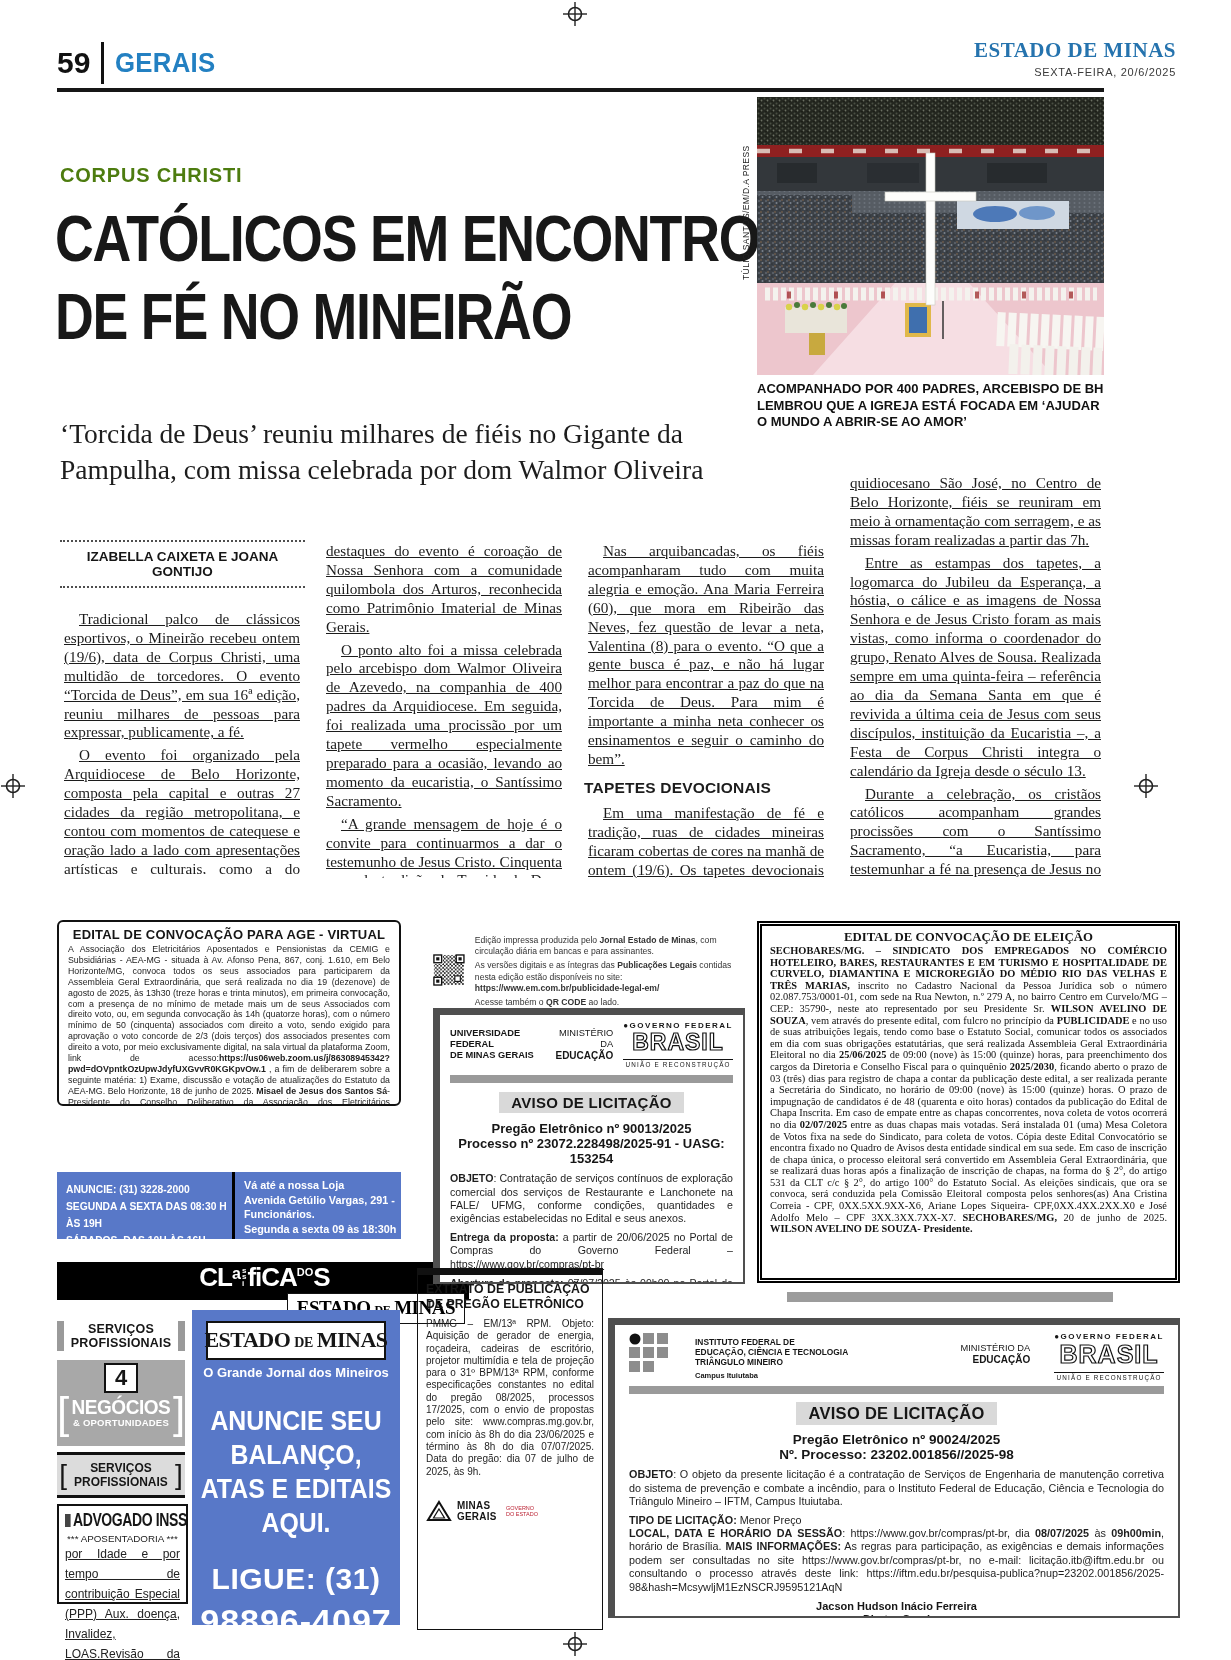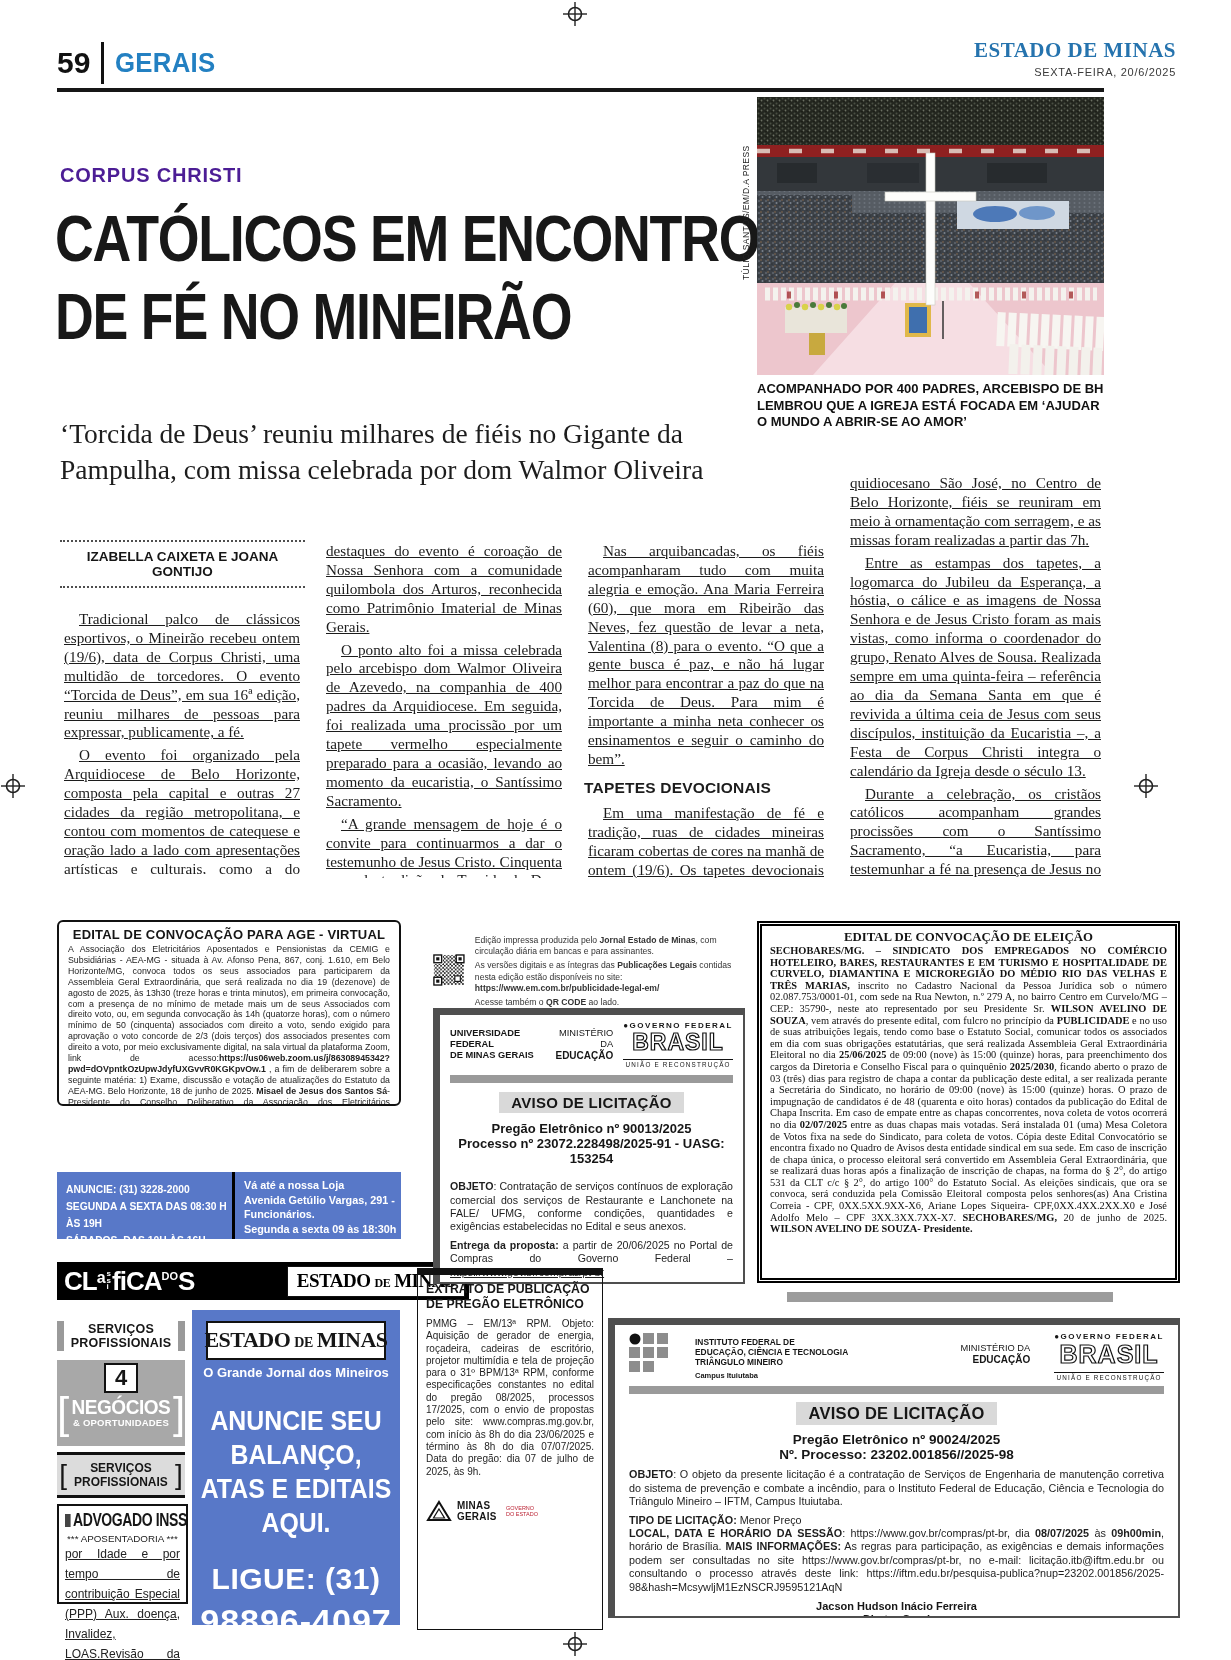--- a/index.html
+++ b/index.html
@@ -14,21 +14,21 @@
   #section-name{font:bold 28px "Liberation Sans",sans-serif;color:#2380c2;letter-spacing:.3px;transform:scaleX(.92);transform-origin:left;}
   #hdr-right{right:55px;top:38px;text-align:right;}
   #masthead{font-family:"Liberation Serif",serif;font-weight:bold;font-size:21px;color:#2573ae;letter-spacing:.5px;}
   #dateline{font-family:"Liberation Sans",sans-serif;font-size:11px;color:#3a3a3a;letter-spacing:.7px;margin-top:3px;}
   #toprule{left:57px;top:88px;width:1047px;height:4px;background:#161616;}
 
   
   .regmark{width:24px;height:24px;}
 
   
-  #kicker{left:60px;top:164px;font:bold 20px "Liberation Sans",sans-serif;color:#4c1d95;letter-spacing:.8px;}
+  #kicker{left:60px;top:164px;font:bold 20px "Liberation Sans",sans-serif;color:#4d7c0f;letter-spacing:.8px;}
   #headline{left:55px;top:200px;width:860px;font:bold 64px "Liberation Sans",sans-serif;
             color:#181818;line-height:78px;letter-spacing:-1.5px;transform:scaleX(.84);transform-origin:left top;}
   #deck{left:60px;top:416px;width:710px;font-size:27.5px;line-height:36px;color:#1d1d1d;}
   #byline{left:60px;top:540px;width:245px;text-align:center;font:bold 13.5px "Liberation Sans",sans-serif;
           border-top:2px dotted #4e4e4e;border-bottom:2px dotted #4e4e4e;padding:7px 0;}
 
   .col{position:absolute;width:244px;font-size:15.2px;line-height:18.9px;text-align:justify;color:#1c1c1c;overflow:hidden;}
   #col1{left:60px;top:606px;height:268px;}
   #col2{left:322px;top:538px;height:340px;}
   #col3{left:584px;top:538px;height:340px;}
@@ -51,21 +51,21 @@
 
   
   #store-banner{left:57px;top:1172px;width:344px;height:67px;background:#5878c8;display:flex;color:#fff;
                 font-family:"Liberation Sans",sans-serif;box-sizing:border-box;}
   #store-left{width:166px;padding:9px 0 0 9px;font-weight:bold;font-size:10.3px;line-height:17px;}
   #store-div{width:3px;background:#000;}
   #store-right{flex:1;padding:6px 0 0 9px;font-weight:bold;font-size:10.8px;line-height:14.5px;}
 
   
   #cls-strip{left:57px;top:1262px;width:412px;height:38px;background:#000;display:flex;align-items:center;
-             font-family:"Liberation Sans",sans-serif;box-sizing:border-box;padding:0 4px 0 7px;}
+             font-family:"Liberation Sans",sans-serif;box-sizing:border-box;padding:0 4px 0 7px;flex-direction:column;}
   #cls-logo{display:flex;align-items:center;color:#fff;font-weight:bold;}
   #cls-logo .big{font-size:26px;letter-spacing:-1px;}
   #cls-logo .low{font-size:16px;align-self:flex-start;margin-top:3px;}
   #cls-logo .stack{display:inline-flex;flex-direction:column;font-size:8px;line-height:6.5px;margin:0 1px;}
   #cls-logo .sup{font-size:11px;align-self:flex-start;margin-top:4px;letter-spacing:0;}
   #cls-brand{margin-left:auto;background:#fff;border:1.5px solid #111;padding:3px 9px 4px;display:flex;align-items:baseline;gap:4px;}
   #cls-brand .w{font-family:"Liberation Serif",serif;font-weight:bold;font-size:19px;letter-spacing:-.5px;color:#000;}
   #cls-brand .wde{font-size:12px;}
 
   
@@ -422,21 +422,21 @@
         <svg width="96" height="25" viewBox="0 0 96 25">
           <text x="48" y="20" text-anchor="middle" font-family="Liberation Sans, sans-serif" font-size="23" font-weight="bold" fill="none" stroke="#111" stroke-width="1.2" letter-spacing="1">BRASIL</text>
         </svg>
         <div class="brasil-uniao">UNIÃO E RECONSTRUÇÃO</div>
       </div>
     </div>
     <div class="gray-divider" style="margin:7px 0 9px"></div>
     <div class="aviso-line"><span>AVISO DE LICITAÇÃO</span></div>
     <div class="gov-center-bold" style="margin-top:8px">Pregão Eletrônico nº 90013/2025</div>
     <div class="gov-center-bold">Processo nº 23072.228498/2025-91 - UASG: 153254</div>
-    <div class="gov-par" style="margin-top:14px"><span style="font-weight: bold;">OBJETO</span><span>: Contratação de serviços contínuos de exploração comercial dos serviços de Restaurante e Lanchonete na FALE/ UFMG, conforme condições, quantidades e exigências estabelecidas no Edital e seus anexos.</span></div>
+    <div class="gov-par" style="margin-top:6px"><span style="font-weight: bold;">OBJETO</span><span>: Contratação de serviços contínuos de exploração comercial dos serviços de Restaurante e Lanchonete na FALE/ UFMG, conforme condições, quantidades e exigências estabelecidas no Edital e seus anexos.</span></div>
     <div class="gov-par" style="margin-top:6px"><span style="font-weight: bold;">Entrega da proposta:</span><span> a partir de 20/06/2025 no Portal de Compras do Governo Federal – </span><span style="text-decoration: underline;">https://www.gov.br/compras/pt-br</span></div>
     <div class="gov-par" style="margin-top:6px"><span style="font-weight: bold;">Abertura da proposta:</span><span> 07/07/2025 às 09h00 no Portal de Compras do Governo Federal https://www.gov.br/compras/pt-br</span></div>
 
   </div>
 
   <div class="abs" id="sech-box">
     <div id="sech-title">EDITAL DE CONVOCAÇÃO DE ELEIÇÃO</div>
     <div id="sech-body"><span style="font-weight: bold;">SECHOBARES/MG. – SINDICATO DOS EMPREGADOS NO COMÉRCIO HOTELEIRO, BARES, RESTAURANTES E EM TURISMO E HOSPITALIDADE DE CURVELO, DIAMANTINA E MICROREGIÃO DO MÉDIO RIO DAS VELHAS E TRÊS MARIAS,</span><span> inscrito no Cadastro Nacional da Pessoa Jurídica sob o número 02.087.753/0001-01, com sede na Rua  Newton, n.º 279 A, no bairro Centro  em Curvelo/MG – CEP.: 35790-, neste ato representado por seu Presidente  Sr. </span><span style="font-weight: bold;">WILSON AVELINO DE SOUZA</span><span>, vem através do presente edital, com fulcro no princípio da </span><span style="font-weight: bold;">PUBLICIDADE</span><span> e no uso de suas atribuições legais, tendo como base o Estatuto Social, comunicar todos os associados em dia com suas obrigações estatutárias, que será realizada Assembleia Geral Extraordinária Eleitoral no dia </span><span style="font-weight: bold;">25/06/2025</span><span> de 09:00 (nove) às 15:00 (quinze) horas, para preenchimento dos cargos da Diretoria e Conselho Fiscal para o quinquênio </span><span style="font-weight: bold;">2025/2030</span><span>, ficando aberto o prazo de 03 (três) dias para registro de chapa a contar da publicação deste edital, a ser realizada perante a Secretária do Sindicato, no horário de 09:00 (nove) às 15:00 (quinze) horas. O prazo de impugnação de candidatos é de 48 (quarenta e oito horas) contados da publicação do Edital de Chapa Inscrita. Em caso de empate entre as chapas concorrentes, nova coleta de votos ocorrerá no dia </span><span style="font-weight: bold;">02/07/2025</span><span> entre as duas chapas mais votadas. Será instalada 01 (uma) Mesa Coletora de Votos fixa na sede do Sindicato, para coleta de votos. Cópia deste Edital Convocatório se encontra fixado no Quadro de Avisos desta entidade sindical em sua sede. Em caso de inscrição de chapa única, o processo eleitoral será convertido em Assembleia Geral Extraordinária, que se realizará duas horas após a finalização de inscrição de chapas, na forma do § 2°, do artigo 531 da CLT c/c § 2°, do artigo 100° do Estatuto Social. As eleições sindicais, que ora se convoca, será conduzida pela Comissão Eleitoral composta pelos senhores(as) Ana Cristina Correia - CPF, 0XX.5XX.9XX-X6, Ariane Lopes Siqueira- CPF,0XX.4XX.2XX.X0 e José Adolfo Melo – CPF 3XX.3XX.7XX-X7. </span><span style="font-weight: bold;">SECHOBARES/MG,</span><span> 20 de junho de 2025. </span><span style="font-weight: bold;">WILSON AVELINO DE SOUZA-  Presidente.</span></div>
   </div>
   <div class="abs" id="gray-bar-right"></div>

